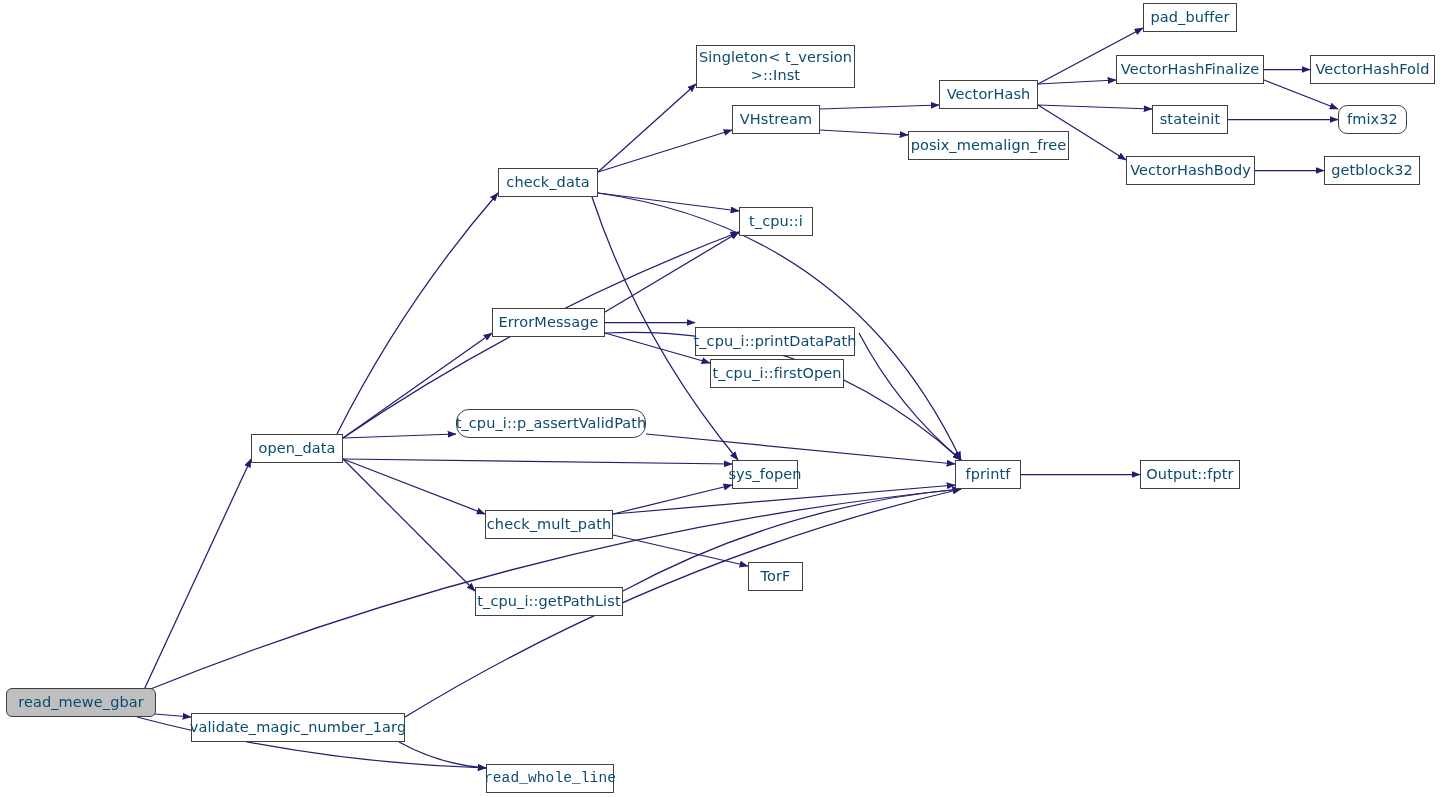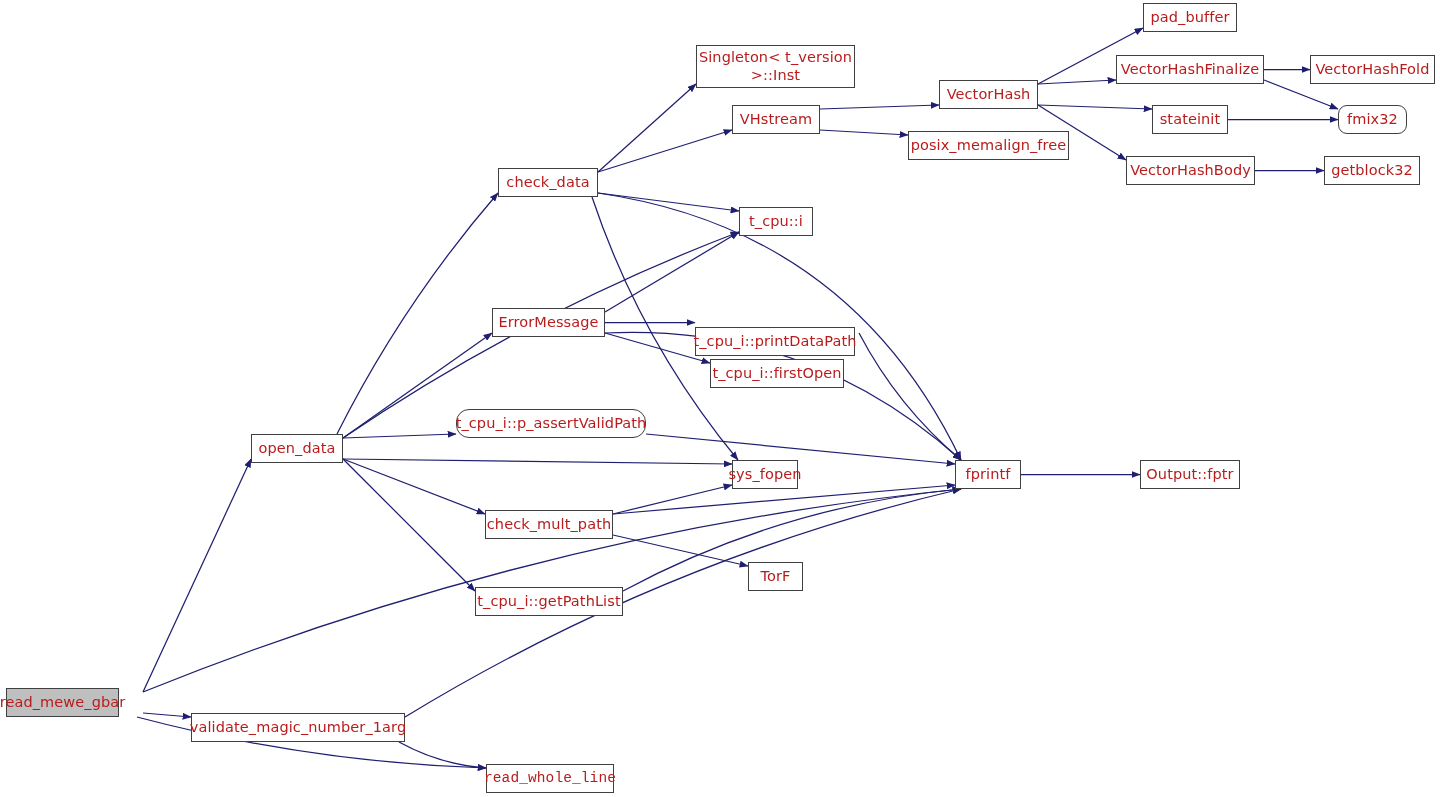--- a/index.html
+++ b/index.html
@@ -21,21 +21,21 @@
     top: 0;
     width: 1440px;
     height: 797px;
     pointer-events: none;
   }
   .node {
     position: absolute;
     box-sizing: border-box;
     border: 1px solid #404040;
     background: #ffffff;
-    color: #b91c1c;
+    color: #0c4a6e;
     font-size: 14.5px;
     line-height: 1.12;
     display: flex;
     align-items: center;
     justify-content: center;
     text-align: center;
     white-space: pre;
     letter-spacing: 0.1px;
     z-index: 5;
   }
@@ -93,21 +93,21 @@
         <path d="M 859 333 Q 897.525288082783 406.5190599650089 961 460" fill="none" stroke="#1f1f70" stroke-width="1.25" marker-end="url(#arrowhead)"></path>
         <path d="M 646 434 L 955 464" fill="none" stroke="#1f1f70" stroke-width="1.25" marker-end="url(#arrowhead)"></path>
         <path d="M 613 514 L 732 485" fill="none" stroke="#1f1f70" stroke-width="1.25" marker-end="url(#arrowhead)"></path>
         <path d="M 613 514 L 955 485" fill="none" stroke="#1f1f70" stroke-width="1.25" marker-end="url(#arrowhead)"></path>
         <path d="M 613 535 L 748 566" fill="none" stroke="#1f1f70" stroke-width="1.25" marker-end="url(#arrowhead)"></path>
         <path d="M 623 591 Q 781.5993611744783 505.53513800954585 961 489" fill="none" stroke="#1f1f70" stroke-width="1.25" marker-end="url(#arrowhead)"></path>
         <path d="M 1021 474.5 L 1140 474.5" fill="none" stroke="#1f1f70" stroke-width="1.25" marker-end="url(#arrowhead)"></path>
       </g>
   </svg>
   <div id="nodes-group">
-      <div class="node highlight" style="left: 6px; top: 688px; width: 113px; height: 29px;">read_mewe_gbar</div>
+      <div class="node highlight" style="left: 6px; top: 688px; width: 150px; height: 29px; border-radius: 6px;">read_mewe_gbar</div>
       <div class="node" style="left: 191px; top: 713px; width: 214px; height: 29px;">validate_magic_number_1arg</div>
       <div class="node" style="left: 486px; top: 764px; width: 128px; height: 29px; font-family: Liberation Mono, monospace;">read_whole_line</div>
       <div class="node" style="left: 251px; top: 434px; width: 92px; height: 29px;">open_data</div>
       <div class="node" style="left: 498px; top: 168px; width: 100px; height: 29px;">check_data</div>
       <div class="node" style="left: 492px; top: 308px; width: 113px; height: 29px;">ErrorMessage</div>
       <div class="node" style="left: 456px; top: 409px; width: 190px; height: 29px; border-radius: 13px;">t_cpu_i::p_assertValidPath</div>
       <div class="node" style="left: 485px; top: 510px; width: 128px; height: 29px;">check_mult_path</div>
       <div class="node" style="left: 475px; top: 587px; width: 148px; height: 29px;">t_cpu_i::getPathList</div>
       <div class="node" style="left: 739px; top: 207px; width: 74px; height: 29px;">t_cpu::i</div>
       <div class="node" style="left: 695px; top: 308px; width: 160px; height: 29px; margin-top: 19px;">t_cpu_i::printDataPath</div>

